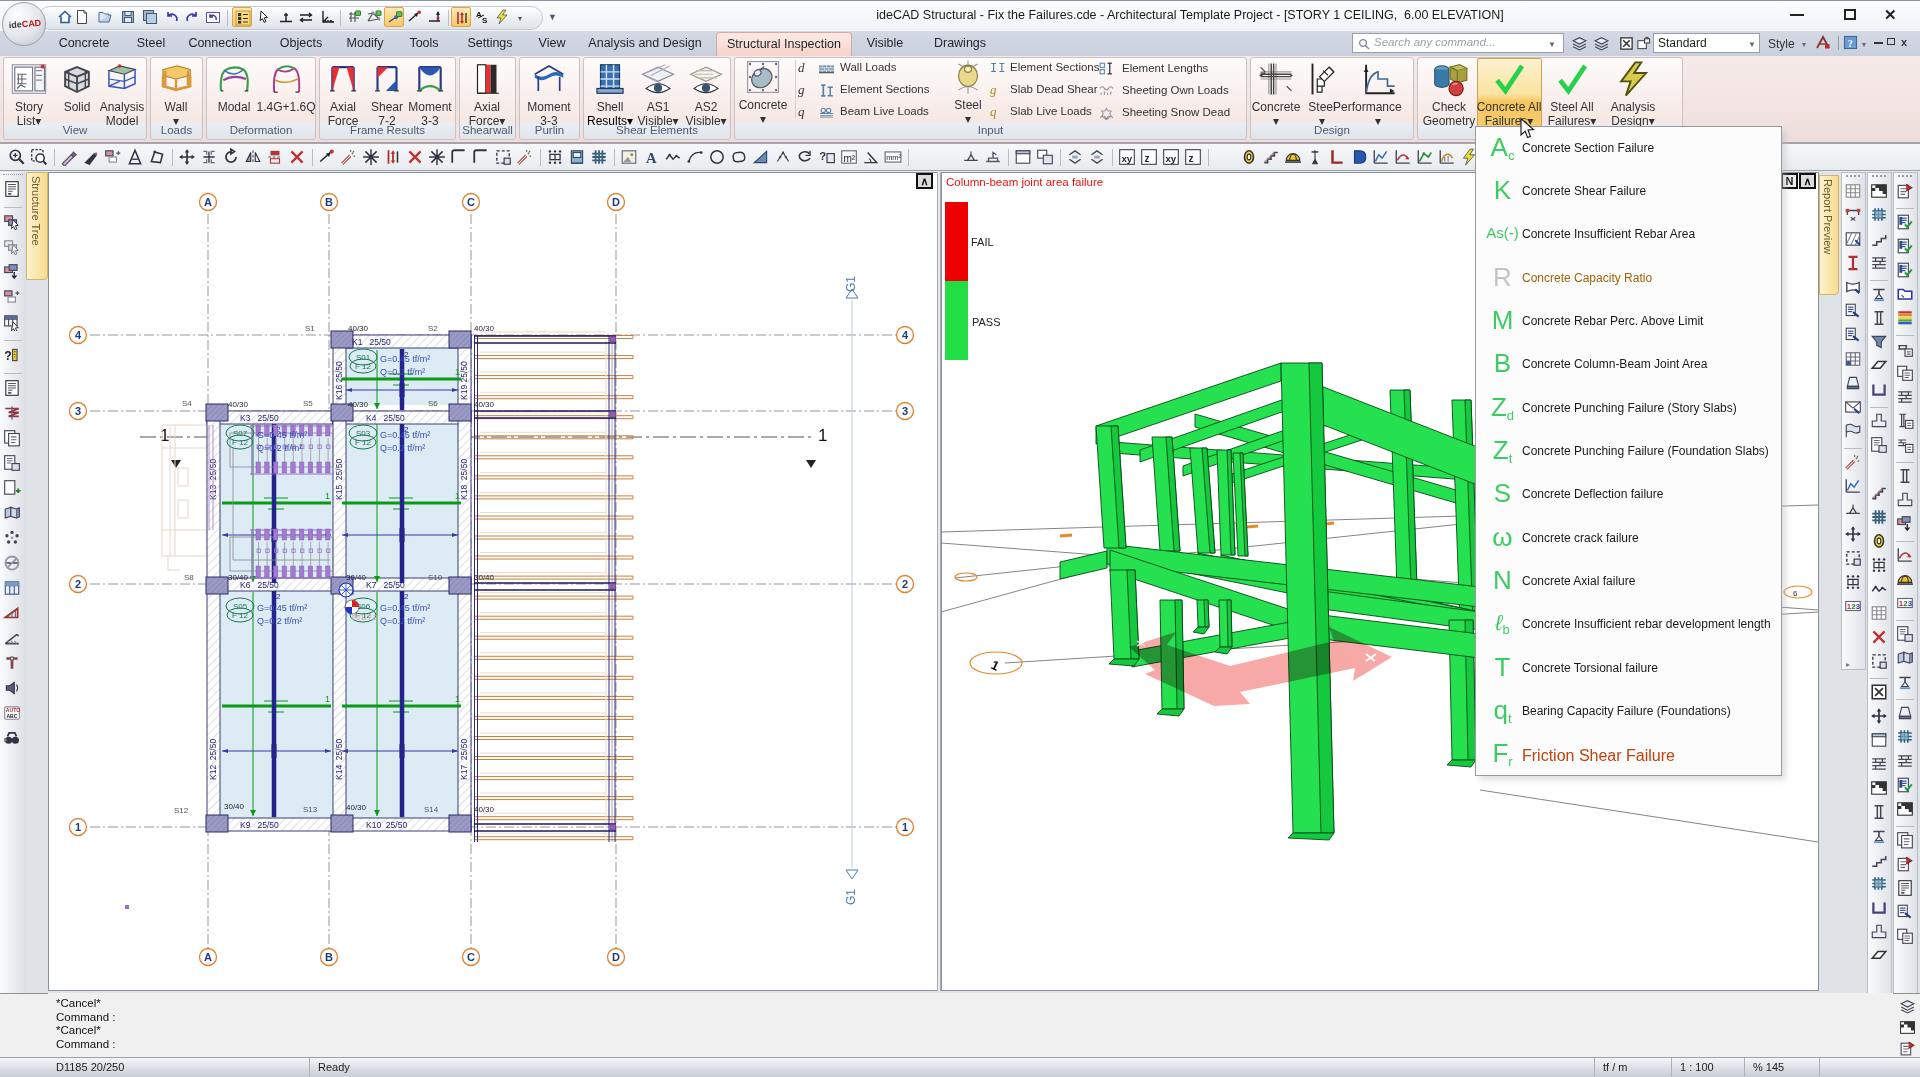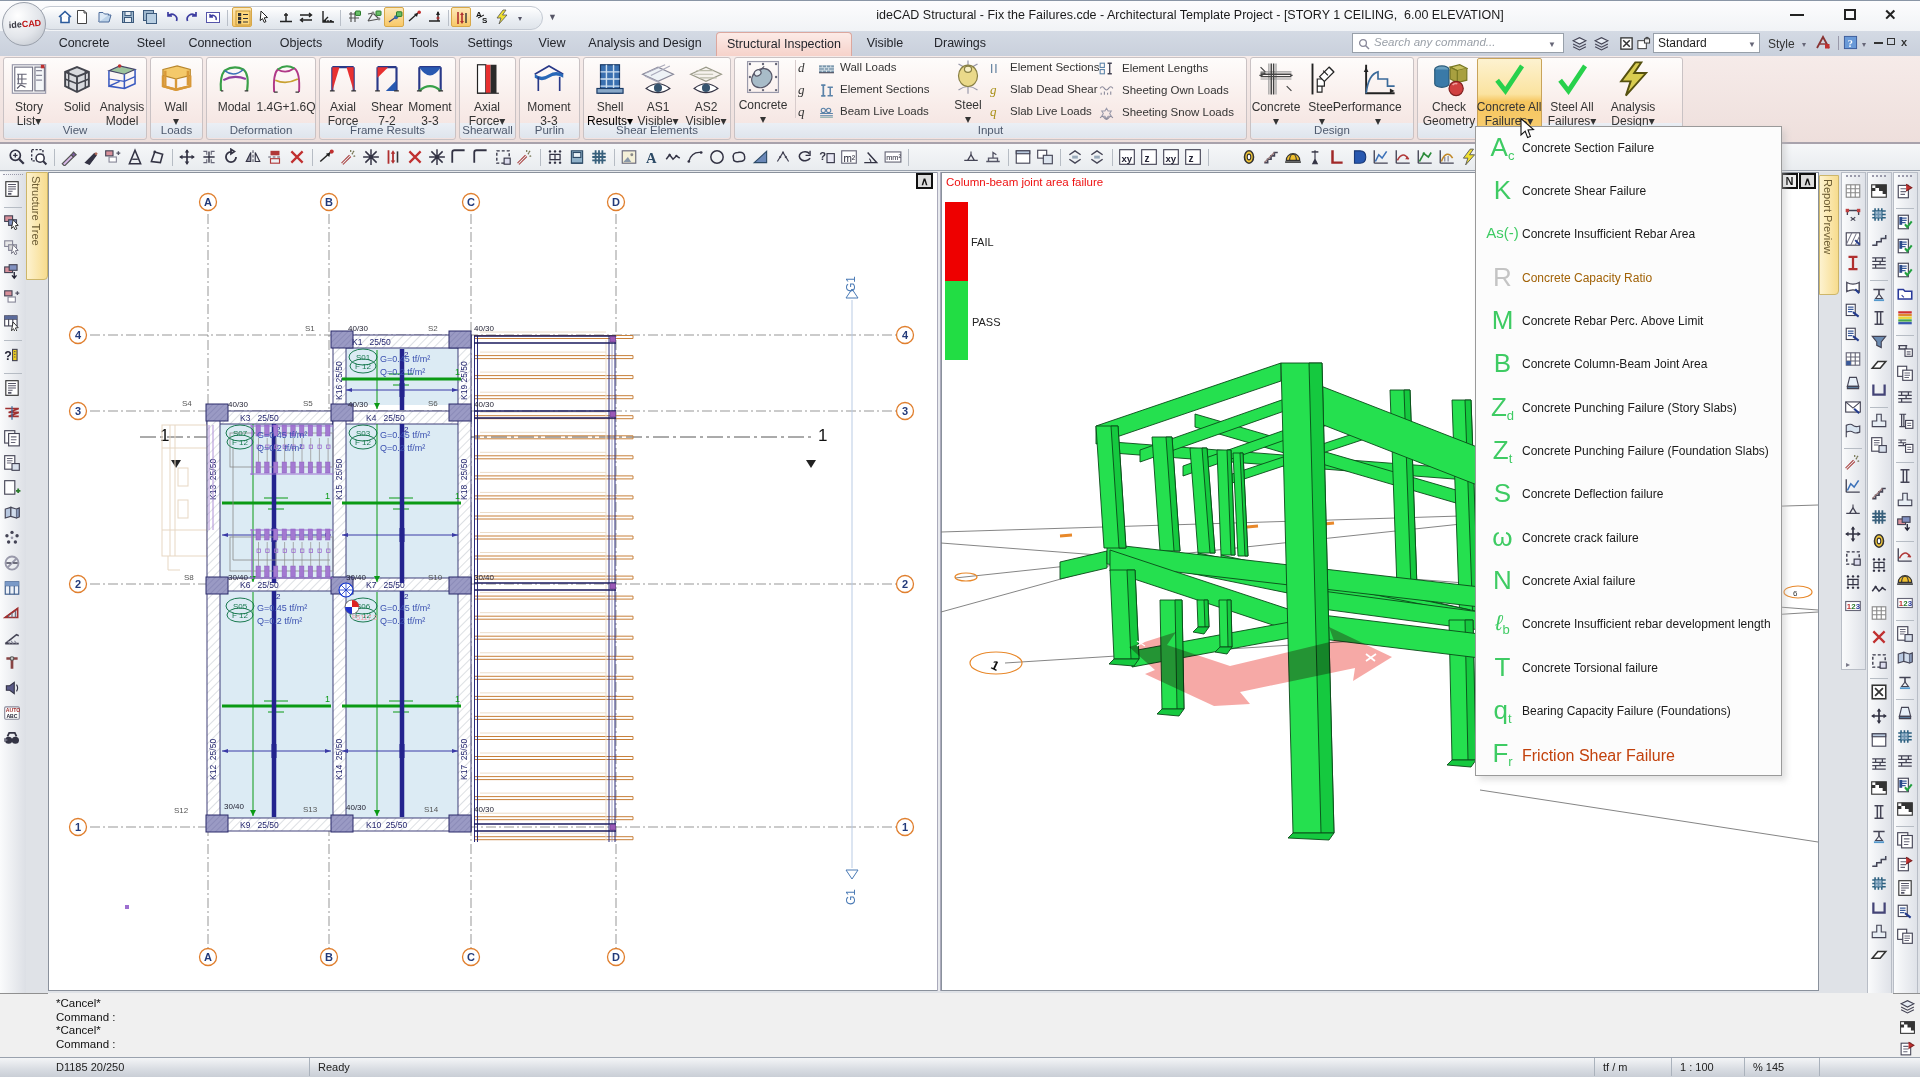--- a/index.html
+++ b/index.html
@@ -399,21 +399,21 @@
     </svg>
   </div>
 <div style="left:840px;top:105px;width:130px;height:13px;font-size:11.5px;color:#333">Beam Live Loads</div>
 <div style="left:949px;top:58px;width:38px;height:38px"><svg width="38" height="38" viewBox="0 0 32 32" style="position:static">
       <path d="M16 2 v6 M16 24 v6 M8 5 q8 6 16 0 M8 27 q8 -6 16 0" stroke="#99a" fill="none"></path>
       <ellipse cx="16" cy="15" rx="8" ry="9" fill="#ead98a" stroke="#887f44"></ellipse>
       <ellipse cx="16" cy="9.5" rx="3" ry="2.6" fill="#f8f0c8" stroke="#887f44"></ellipse>
     </svg></div>
 <div style="left:923px;top:98.0px;width:90px;height:13px;font-size:12px;color:#333;text-align:center">Steel</div>
 <div style="left:923px;top:111.5px;width:90px;height:13px;font-size:12px;color:#333;text-align:center">▾</div>
-<div style="left:990px;top:62px;width:12px;height:14px;font-size:12px;color:#5a7a9a;letter-spacing:1px;font-family:Liberation Sans, sans-serif">ΙΙ</div>
+<div style="left:990px;top:62px;width:12px;height:14px;font-size:12px;color:#5a7a9a;letter-spacing:1px;font-family:Liberation Mono, monospace">ΙΙ</div>
 <div style="left:1010px;top:61px;width:130px;height:13px;font-size:11.5px;color:#333">Element Sections</div>
 <div style="left:990px;top:82px;width:14px;height:14px;font-size:13px;font-style:italic;font-family:'Liberation Serif',serif;color:#a89018">g</div>
 <div style="left:1010px;top:83px;width:130px;height:13px;font-size:11.5px;color:#333">Slab Dead Shear</div>
 <div style="left:990px;top:104px;width:14px;height:14px;font-size:13px;font-style:italic;font-family:'Liberation Serif',serif;color:#a89018">q</div>
 <div style="left:1010px;top:105px;width:130px;height:13px;font-size:11.5px;color:#333">Slab Live Loads</div>
 <div style="left:1098px;top:60px;width:17px;height:17px">
     <svg width="17" height="17" viewBox="0 0 16 16" style="position:static;display:block">
       <rect x="2" y="3" width="4" height="4" fill="none" stroke="#5a82a8"></rect>
       <rect x="2" y="9" width="4" height="4" fill="none" stroke="#5a82a8"></rect>
       <path d="M9 3 h4 M9 13 h4 M11 3 v10" stroke="#445" stroke-width="1.3" fill="none"></path>
@@ -426,21 +426,21 @@
       <path d="M3 10 v2 M6 9 v3 M9 10 v2 M12 9 v3" stroke="#889"></path>
     </svg>
   </div>
 <div style="left:1122px;top:84px;width:130px;height:13px;font-size:11.5px;color:#333">Sheeting Own Loads</div>
 <div style="left:1098px;top:104px;width:17px;height:17px">
     <svg width="17" height="17" viewBox="0 0 16 16" style="position:static;display:block">
       <path d="M8 4 l1.5 2.5 h3 l-1.5 2.5 1.5 2.5 h-3 L8 14 6.5 11.5 h-3 L5 9 3.5 6.5 h3 Z" fill="none" stroke="#99a"></path>
       <path d="M2 13 q2 -2.5 4 0 q2 2.5 4 0 q2 -2.5 4 0" fill="none" stroke="#889"></path>
     </svg>
   </div>
-<div style="left:1122px;top:106px;width:135px;height:13px;font-size:11.5px;color:#333">Sheeting Snow Loads</div>
+<div style="left:1122px;top:106px;width:135px;height:13px;font-size:11.5px;color:#333">Sheeting Snow Dead</div>
 <div style="left:1250px;top:57px;width:164px;height:83px;background:linear-gradient(#fefcfb,#f8ece9 60%,#f3e1de);border:1px solid #c9c2c4;border-radius:3px"></div>
 <div style="left:1251px;top:123px;width:162px;height:15px;background:linear-gradient(#ebeff5,#dfe5ed);border-radius:0 0 3px 3px"></div>
 <div style="left:1251px;top:124px;width:162px;height:14px;font-size:11.5px;color:#4e5a6e;text-align:center">Design</div>
 <div style="left:1257px;top:60px;width:38px;height:38px"><svg width="38" height="38" viewBox="0 0 32 32" style="position:static">
       <path d="M10 3 V29 M16 3 V29 M3 10 H29 M3 16 H29" stroke="#999" stroke-width="1"></path>
       <path d="M12 3 V29 M14 3 V29 M3 12 H29 M3 14 H29" stroke="#444" stroke-width="1.2"></path>
       <path d="M4 13 h-2 m2 0 l3 -2 M28 13 h2" stroke="#444"></path>
       <path d="M7 11 l-4 0" stroke="#444"></path>
       <path d="M3 6 l4 4 M25 22 l4 4" stroke="#444"></path>
     </svg></div>

